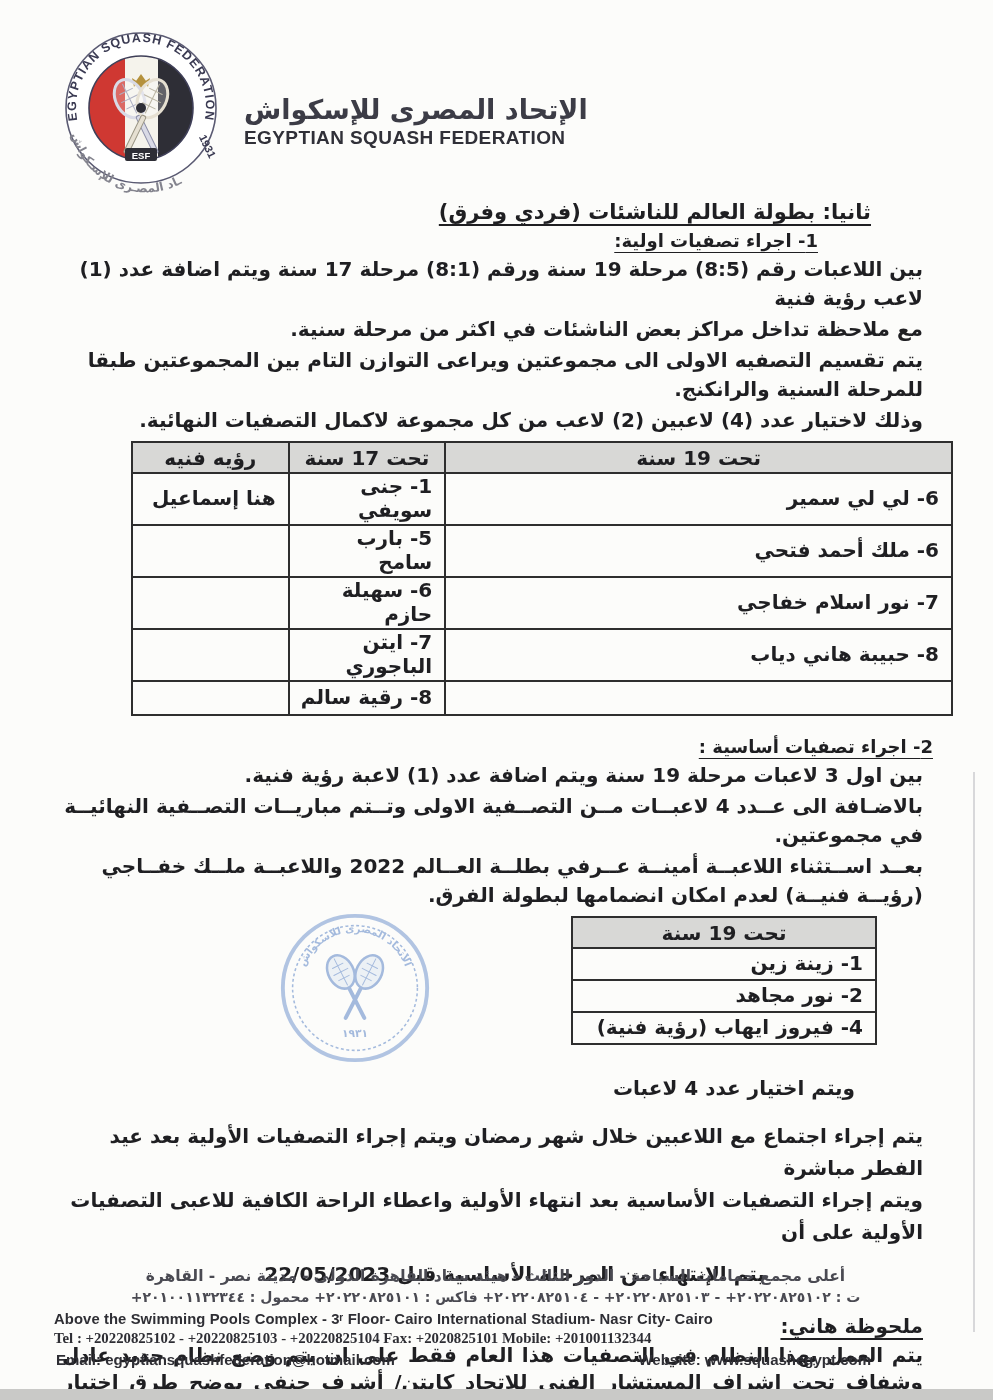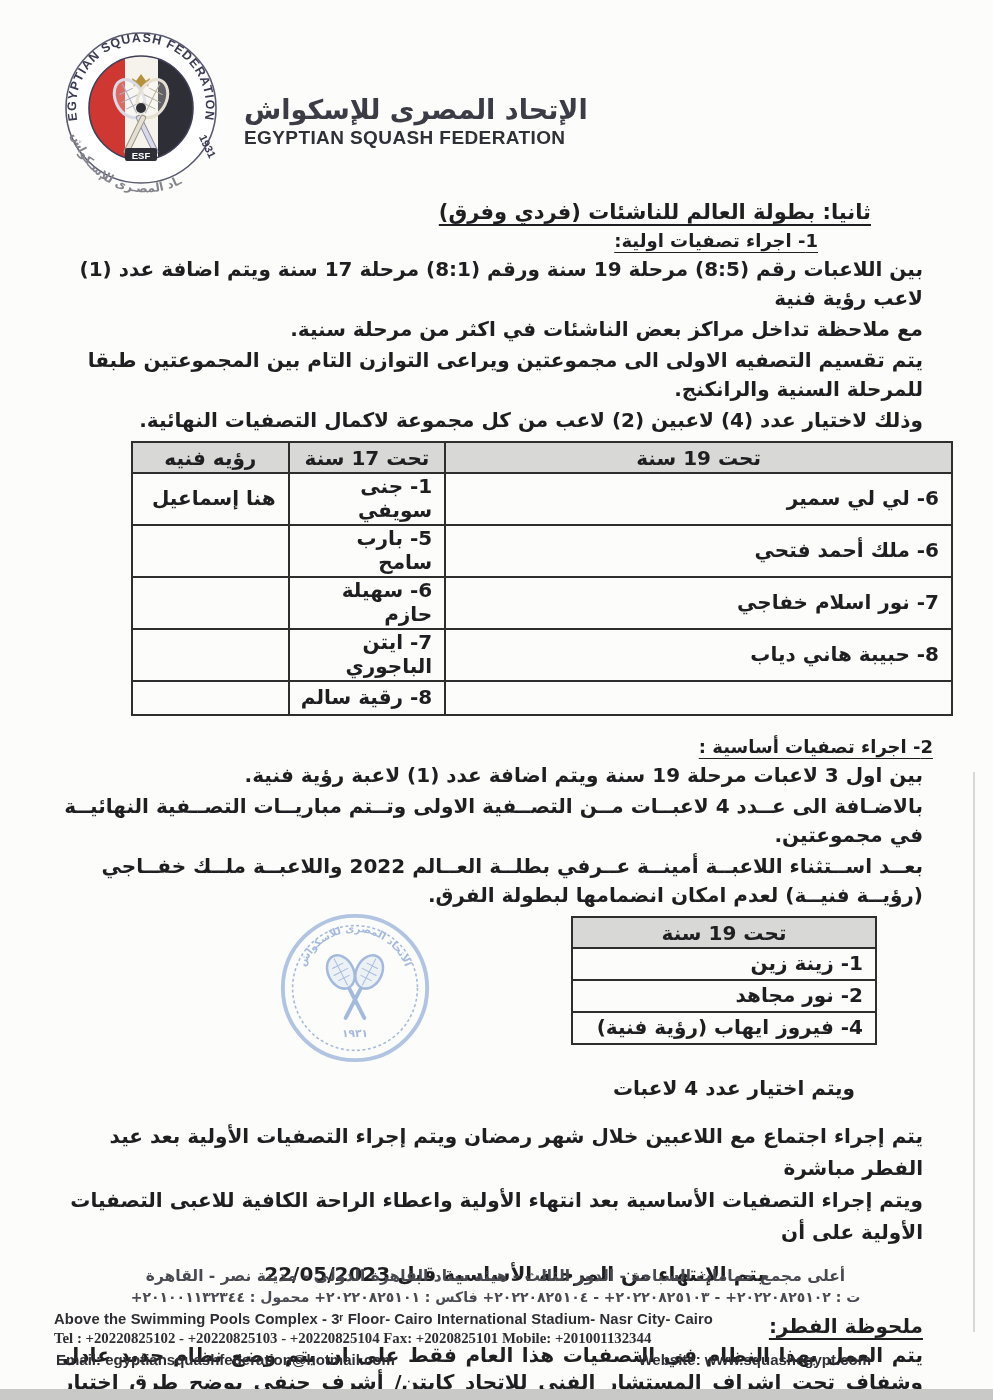--- a/index.html
+++ b/index.html
@@ -221,21 +221,21 @@
       </table>
     </div>
     <div class="t2note">ويتم اختيار عدد 4 لاعبات</div>
 
     <div class="sched">
       <div class="sline">يتم إجراء اجتماع مع اللاعبين خلال شهر رمضان ويتم إجراء التصفيات الأولية بعد عيد الفطر مباشرة</div>
       <div class="sline">ويتم إجراء التصفيات الأساسية بعد انتهاء الأولية واعطاء الراحة الكافية للاعبى التصفيات الأولية على أن</div>
       <div class="sline sline-date">يتم الإنتهاء من المرحلة الأساسية قبل 22/05/2023</div>
     </div>
 
-    <div class="h-note">ملحوظة الفطر:</div>
+    <div class="h-note">ملحوظة هاني:</div>
     <p class="note-body">يتم العمل بهذا النظام في التصفيات هذا العام فقط على ان يتم وضع نظام جديد عادل وشفاف تحت اشراف المستشار الفني للاتحاد كابتن/ أشرف حنفي يوضح طرق اختيار المنتخبات القوميه للناشئين وطريقه تنظيم التصفيات بنظام شامل يغطي كل النقاط الفنية المطلوبة ويتم اعلانه قبل بدايه الموسم لضمان العدل المطلق بين جميع اللاعبين.</p>
 
   </main>
 
   <footer class="letter-footer">
     <div class="f-ar1">أعلى مجمع حمامات السباحة - الدور الثالث - هيئة ستاد القاهرة الدولى - مدينة نصر - القاهرة</div>
     <div class="f-ar2">ت : ٢٠٢٢٠٨٢٥١٠٢+ - ٢٠٢٢٠٨٢٥١٠٣+ - ٢٠٢٢٠٨٢٥١٠٤+  فاكس : ٢٠٢٢٠٨٢٥١٠١+  محمول : ٢٠١٠٠١١٣٢٣٤٤+</div>
     <div class="f-en1">Above the Swimming Pools Complex - 3ʳ Floor- Cairo International Stadium- Nasr City- Cairo</div>
     <div class="f-en2">Tel : +20220825102 - +20220825103 - +20220825104  Fax: +2020825101  Mobile: +201001132344</div>
     <div class="f-mail">

